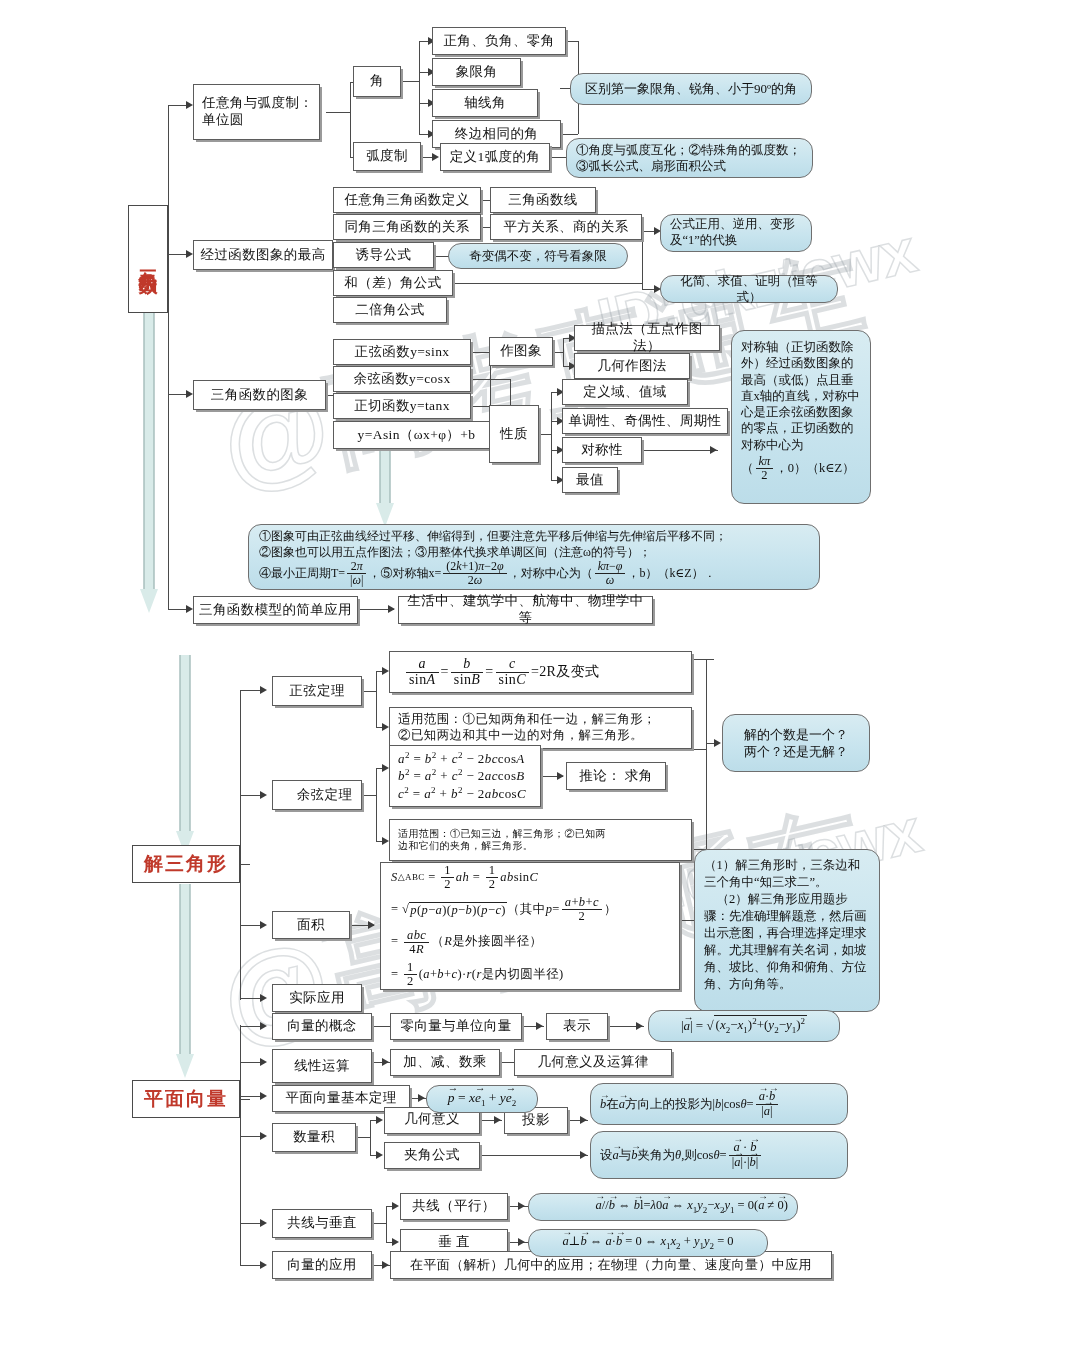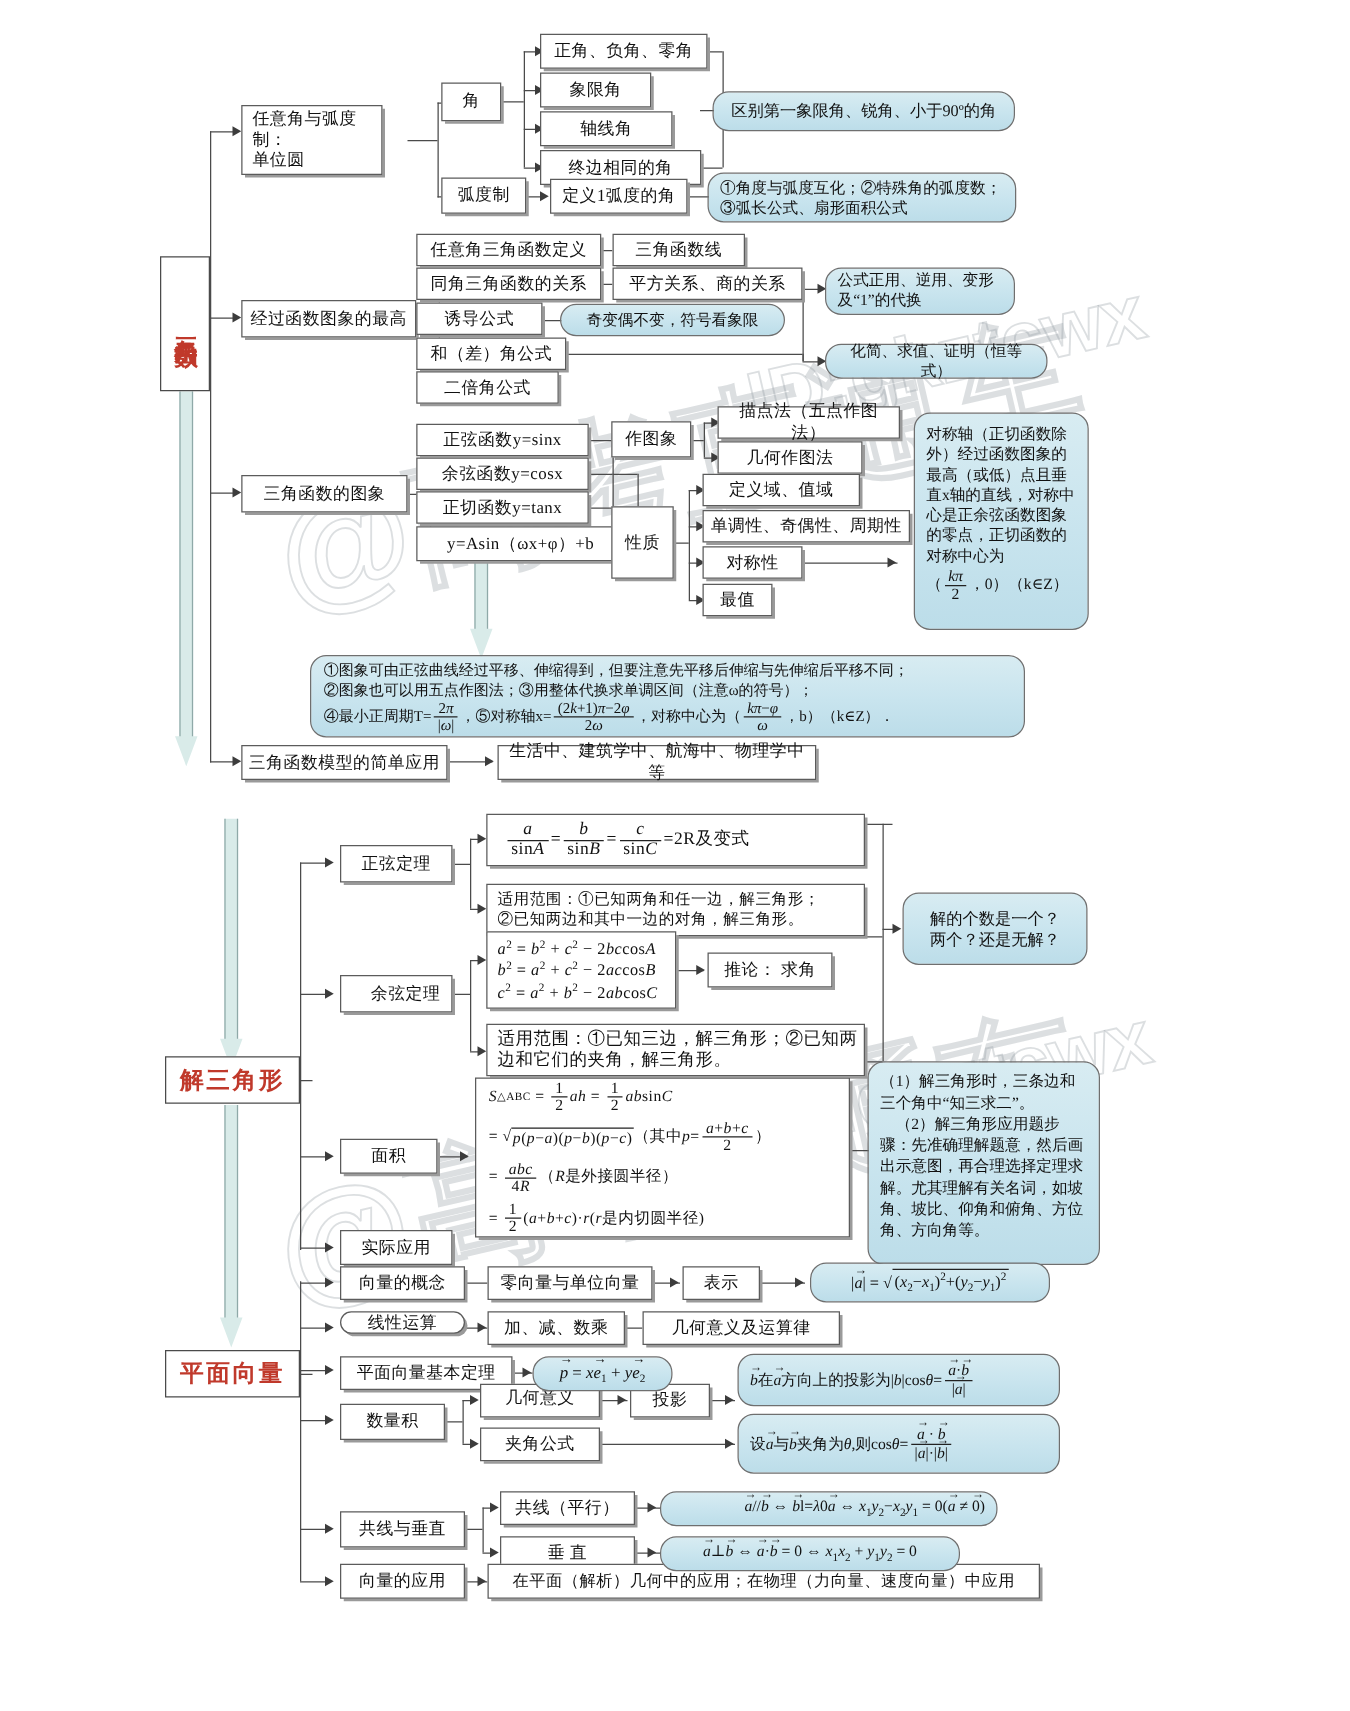--- a/index.html
+++ b/index.html
@@ -97,21 +97,21 @@
   <div class="ln v" style="left:168px;top:105px;height:505px;"></div>
   <div class="ln h" style="left:168px;top:105px;width:20px;"></div>
   <div class="ln h" style="left:168px;top:254px;width:20px;"></div>
   <div class="ln h" style="left:168px;top:394px;width:20px;"></div>
   <div class="ln h" style="left:168px;top:609px;width:20px;"></div>
   <div class="arr" style="left:186px;top:100.5px;"></div>
   <div class="arr" style="left:186px;top:249.5px;"></div>
   <div class="arr" style="left:186px;top:389.5px;"></div>
   <div class="arr" style="left:186px;top:604.5px;"></div>
 
-  <div class="node left shadow" style="left:193px;top:84px;width:113px;height:56px;padding-left:8px;">
+  <div class="node left shadow" style="left:193px;top:84px;width:127px;height:56px;padding-left:8px;">
     <span style="white-space:pre-line;">任意角与弧度制：
 单位圆</span>
   </div>
 
   <div class="ln h" style="left:326px;top:112px;width:24px;"></div>
   <div class="ln v" style="left:350px;top:82px;height:76px;"></div>
   <div class="ln h" style="left:350px;top:82px;width:12px;"></div>
   <div class="ln h" style="left:350px;top:157px;width:12px;"></div>
   <div class="arr" style="left:360px;top:77.5px;"></div>
   <div class="arr" style="left:360px;top:152.5px;"></div>
@@ -361,21 +361,21 @@
   <div class="node shadow" style="left:389px;top:745px;width:152px;height:62px;flex-direction:column;
                                   align-items:flex-start;justify-content:center;font-size:13px;padding-left:8px;">
     <span><i>a</i><sup>2</sup> = <i>b</i><sup>2</sup> + <i>c</i><sup>2</sup> − 2<i>bc</i>cos<i>A</i></span>
     <span><i>b</i><sup>2</sup> = <i>a</i><sup>2</sup> + <i>c</i><sup>2</sup> − 2<i>ac</i>cos<i>B</i></span>
     <span><i>c</i><sup>2</sup> = <i>a</i><sup>2</sup> + <i>b</i><sup>2</sup> − 2<i>ab</i>cos<i>C</i></span>
   </div>
   <div class="ln h" style="left:541px;top:776px;width:22px;"></div>
   <div class="arr" style="left:557px;top:771.5px;"></div>
   <div class="node shadow" style="left:566px;top:762px;width:100px;height:28px;">推论：  求角</div>
 
-  <div class="node left shadow" style="left:389px;top:819px;width:303px;height:42px;font-size:14px;padding-left:8px;white-space:pre-line;">适用范围：①已知三边，解三角形；②已知两
+  <div class="node left shadow" style="left:389px;top:819px;width:303px;height:42px;font-size:10px;padding-left:8px;white-space:pre-line;">适用范围：①已知三边，解三角形；②已知两
 边和它们的夹角，解三角形。</div>
 
   <div class="ln h" style="left:692px;top:659px;width:22px;"></div>
   <div class="ln h" style="left:692px;top:749px;width:14px;"></div>
   <div class="ln h" style="left:692px;top:849px;width:14px;"></div>
   <div class="ln v" style="left:706px;top:659px;height:190px;"></div>
   <div class="ln h" style="left:706px;top:743px;width:12px;"></div>
   <div class="arr" style="left:714px;top:738.5px;"></div>
   <div class="cal" style="left:722px;top:714px;width:148px;height:58px;font-size:13px;white-space:pre-line;
                           justify-content:center;">解的个数是一个？
@@ -441,21 +441,21 @@
   <div class="arr" style="left:536px;top:1021.5px;"></div>
   <div class="node shadow" style="left:546px;top:1013px;width:62px;height:27px;">表示</div>
   <div class="ln h" style="left:608px;top:1026px;width:36px;"></div>
   <div class="arr" style="left:636px;top:1021.5px;"></div>
   <div class="cal" style="left:648px;top:1010px;width:192px;height:32px;font-size:13px;justify-content:center;">
     <span style="display:inline-flex;align-items:center;">
       |<span class="vec"><i>a</i></span>| = √<span style="border-top:1.1px solid #222;padding:0 2px;">(<i>x</i><sub>2</sub>−<i>x</i><sub>1</sub>)<sup>2</sup>+(<i>y</i><sub>2</sub>−<i>y</i><sub>1</sub>)<sup>2</sup></span>
     </span>
   </div>
 
-  <div class="node shadow" style="left:272px;top:1049px;width:100px;height:18px;border-radius:13px;">线性运算</div>
+  <div class="node shadow" style="left:272px;top:1049px;width:100px;height:34px;">线性运算</div>
   <div class="ln h" style="left:372px;top:1062px;width:18px;"></div>
   <div class="arr" style="left:382px;top:1057.5px;"></div>
   <div class="node shadow" style="left:390px;top:1049px;width:110px;height:27px;">加、减、数乘</div>
   <div class="ln h" style="left:500px;top:1062px;width:14px;"></div>
   <div class="node shadow" style="left:514px;top:1049px;width:158px;height:27px;">几何意义及运算律</div>
 
   <div class="node shadow" style="left:272px;top:1085px;width:138px;height:27px;">平面向量基本定理</div>
   <div class="ln h" style="left:410px;top:1098px;width:16px;"></div>
   <div class="arr" style="left:418px;top:1093.5px;"></div>
   <div class="cal" style="left:426px;top:1085px;width:112px;height:28px;font-size:13.5px;justify-content:center;">

